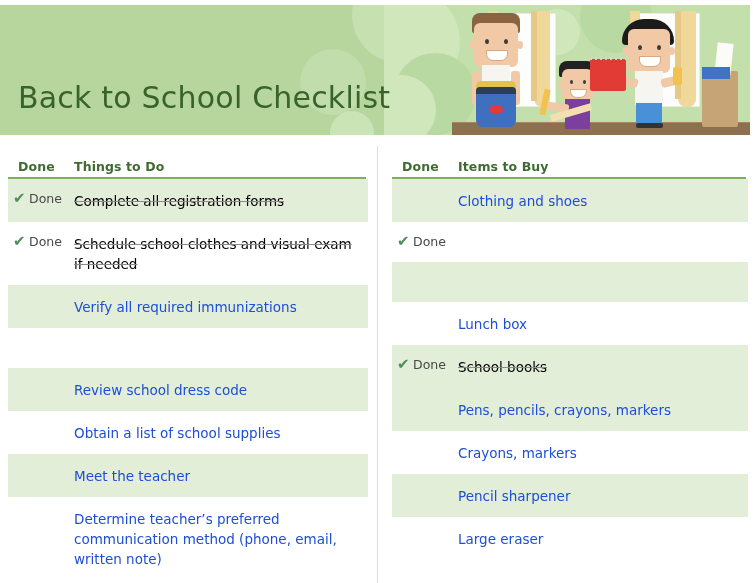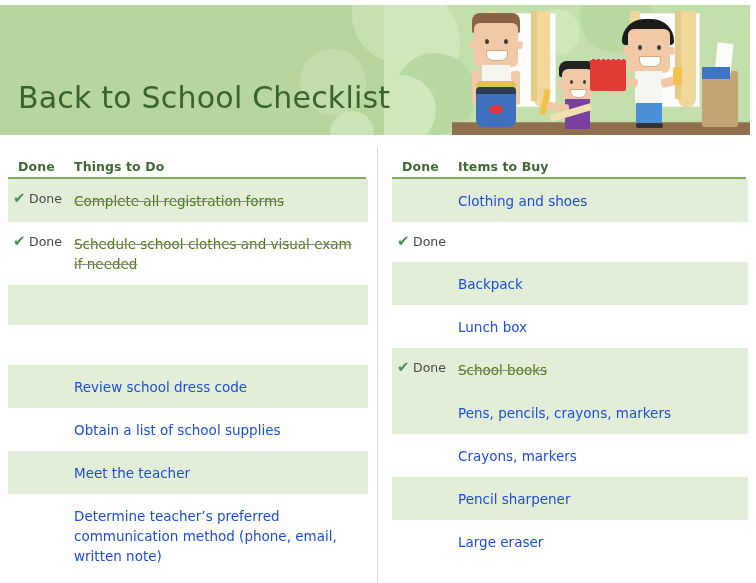--- a/index.html
+++ b/index.html
@@ -251,21 +251,21 @@
 
   .cell-task {
     flex: 1 1 auto;
     box-sizing: border-box;
     padding: 12px 8px 11px 4px;
     font-size: 13.5px;
     line-height: 20px;
     color: #1d4ed8;
   }
   .cell-task.struck {
-    color: #4d7c0f;
+    color: #000000;
     text-decoration: line-through;
     text-decoration-color: #8a8a8a;
   }
 </style>
 </head>
 <body>
 
 <div class="header">
   <div class="header-band">
     <div class="bokeh" style="left:352px;top:-38px;width:96px;height:96px;"></div>
@@ -371,20 +371,21 @@
         </div>
         <div class="row plain">
           <div class="cell-done">
             <span class="check">✔</span>
             <span class="done-label">Done</span>
           </div>
           <div class="cell-task struck">Schedule school clothes and visual exam if needed</div>
         </div>
         <div class="row shade">
           <div class="cell-done"></div>
+          <div class="cell-task">Verify all required immunizations</div>
         </div>
         <div class="row plain">
           <div class="cell-done"></div>
         </div>
         <div class="row shade">
           <div class="cell-done"></div>
           <div class="cell-task">Review school dress code</div>
         </div>
         <div class="row plain">
           <div class="cell-done"></div>
@@ -415,21 +416,20 @@
           <div class="cell-task">Clothing and shoes</div>
         </div>
         <div class="row plain">
           <div class="cell-done">
             <span class="check">✔</span>
             <span class="done-label">Done</span>
           </div>
         </div>
         <div class="row shade">
           <div class="cell-done"></div>
-          <div class="cell-task">Backpack</div>
         </div>
         <div class="row plain">
           <div class="cell-done"></div>
           <div class="cell-task">Lunch box</div>
         </div>
         <div class="row shade">
           <div class="cell-done">
             <span class="check">✔</span>
             <span class="done-label">Done</span>
           </div>

